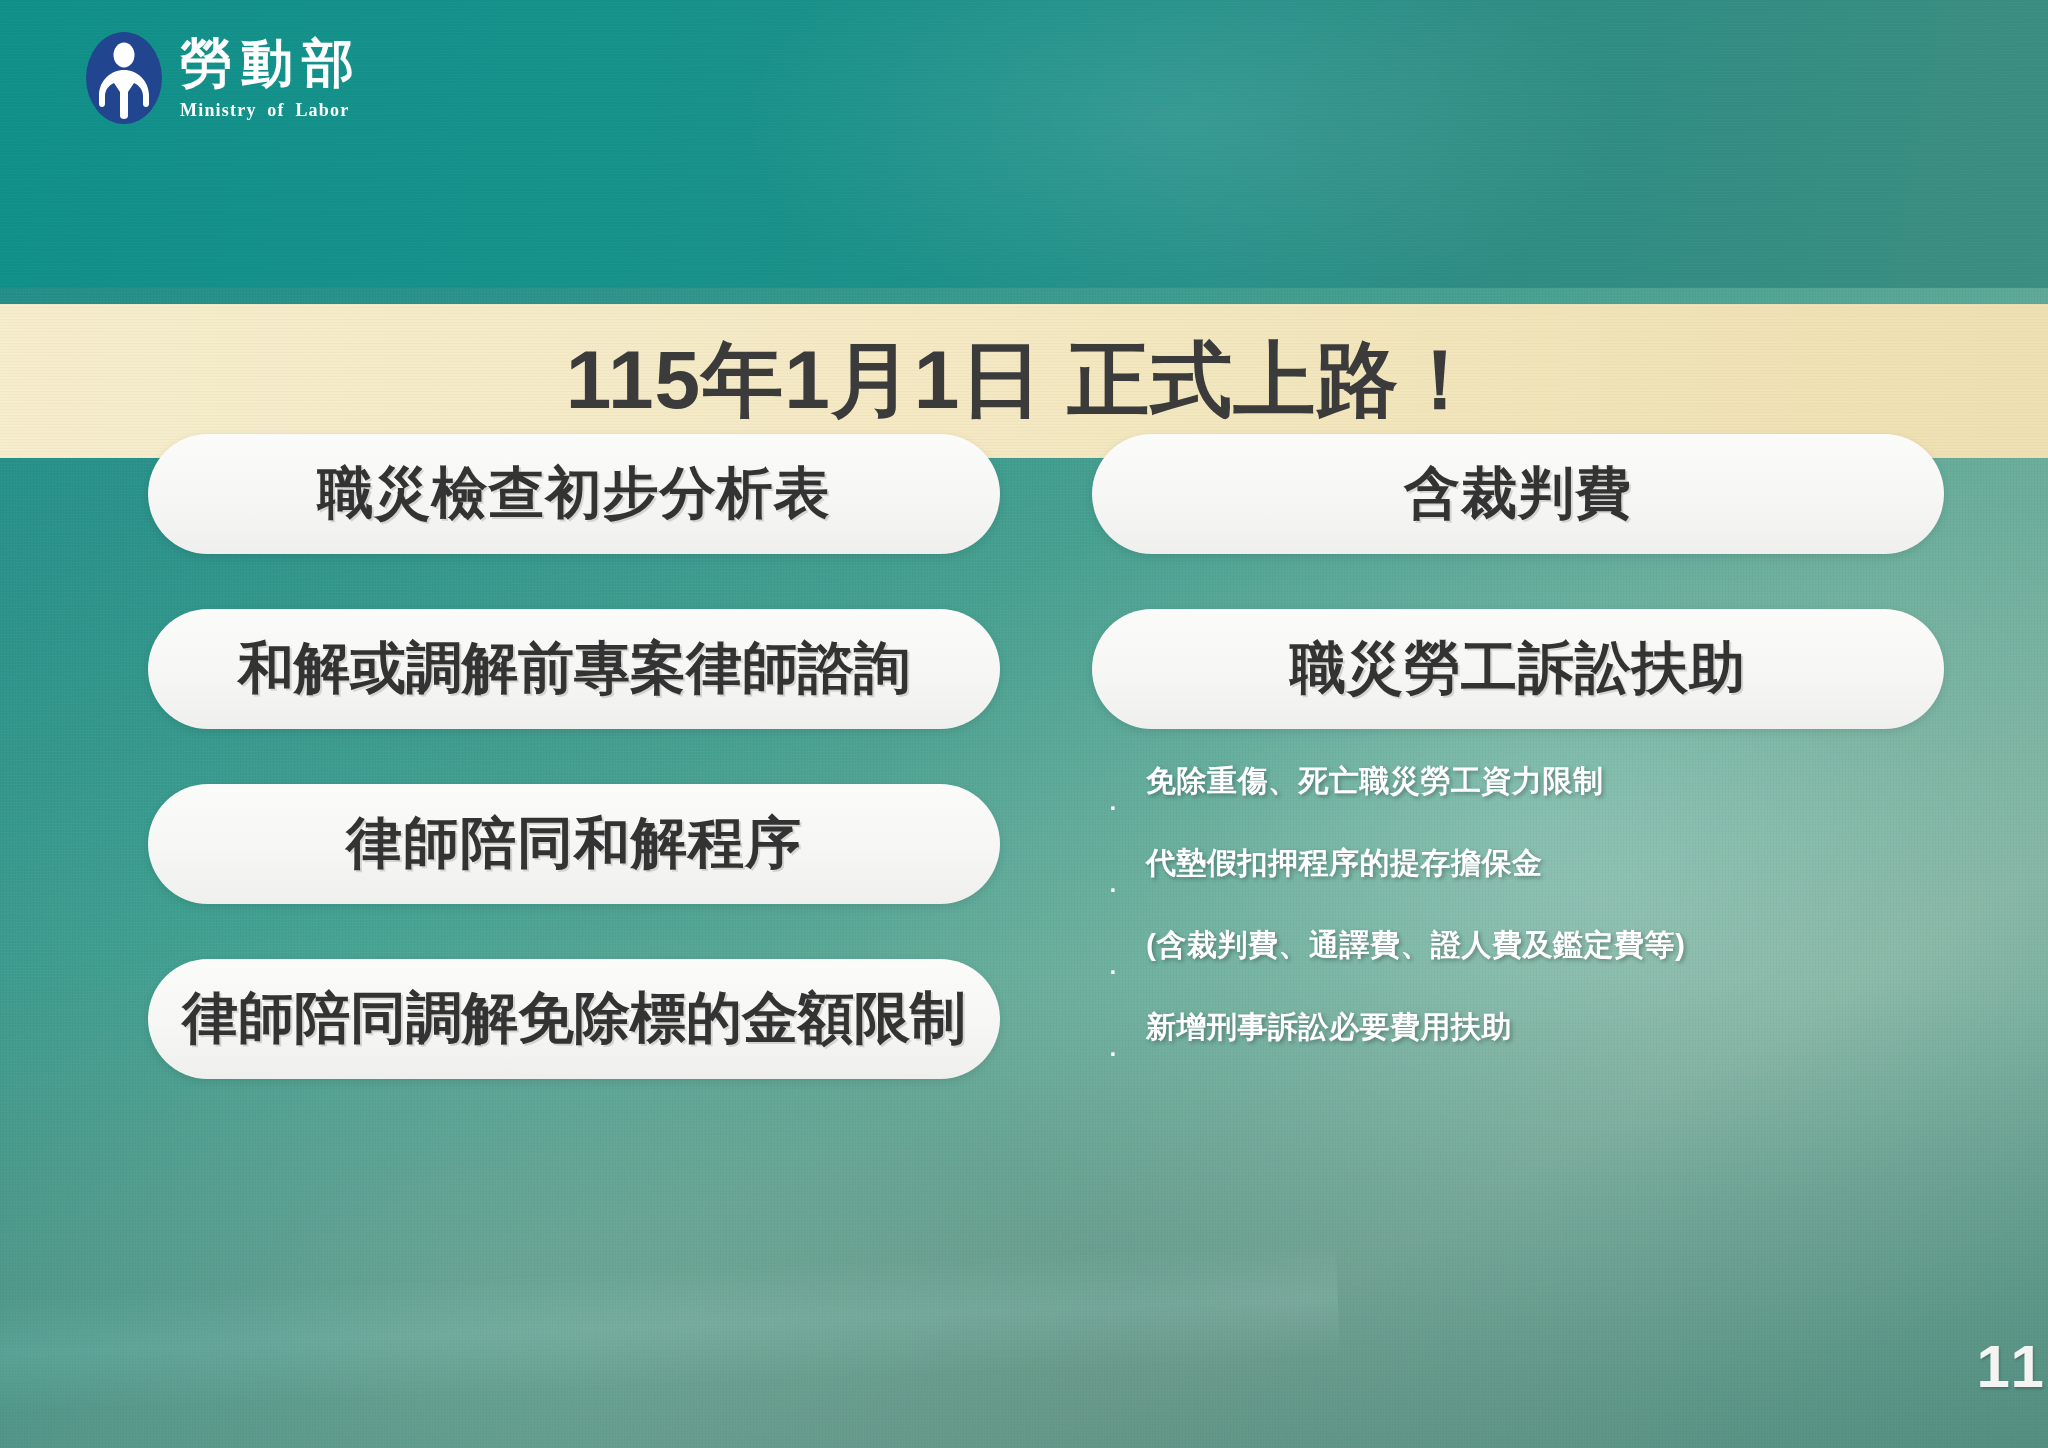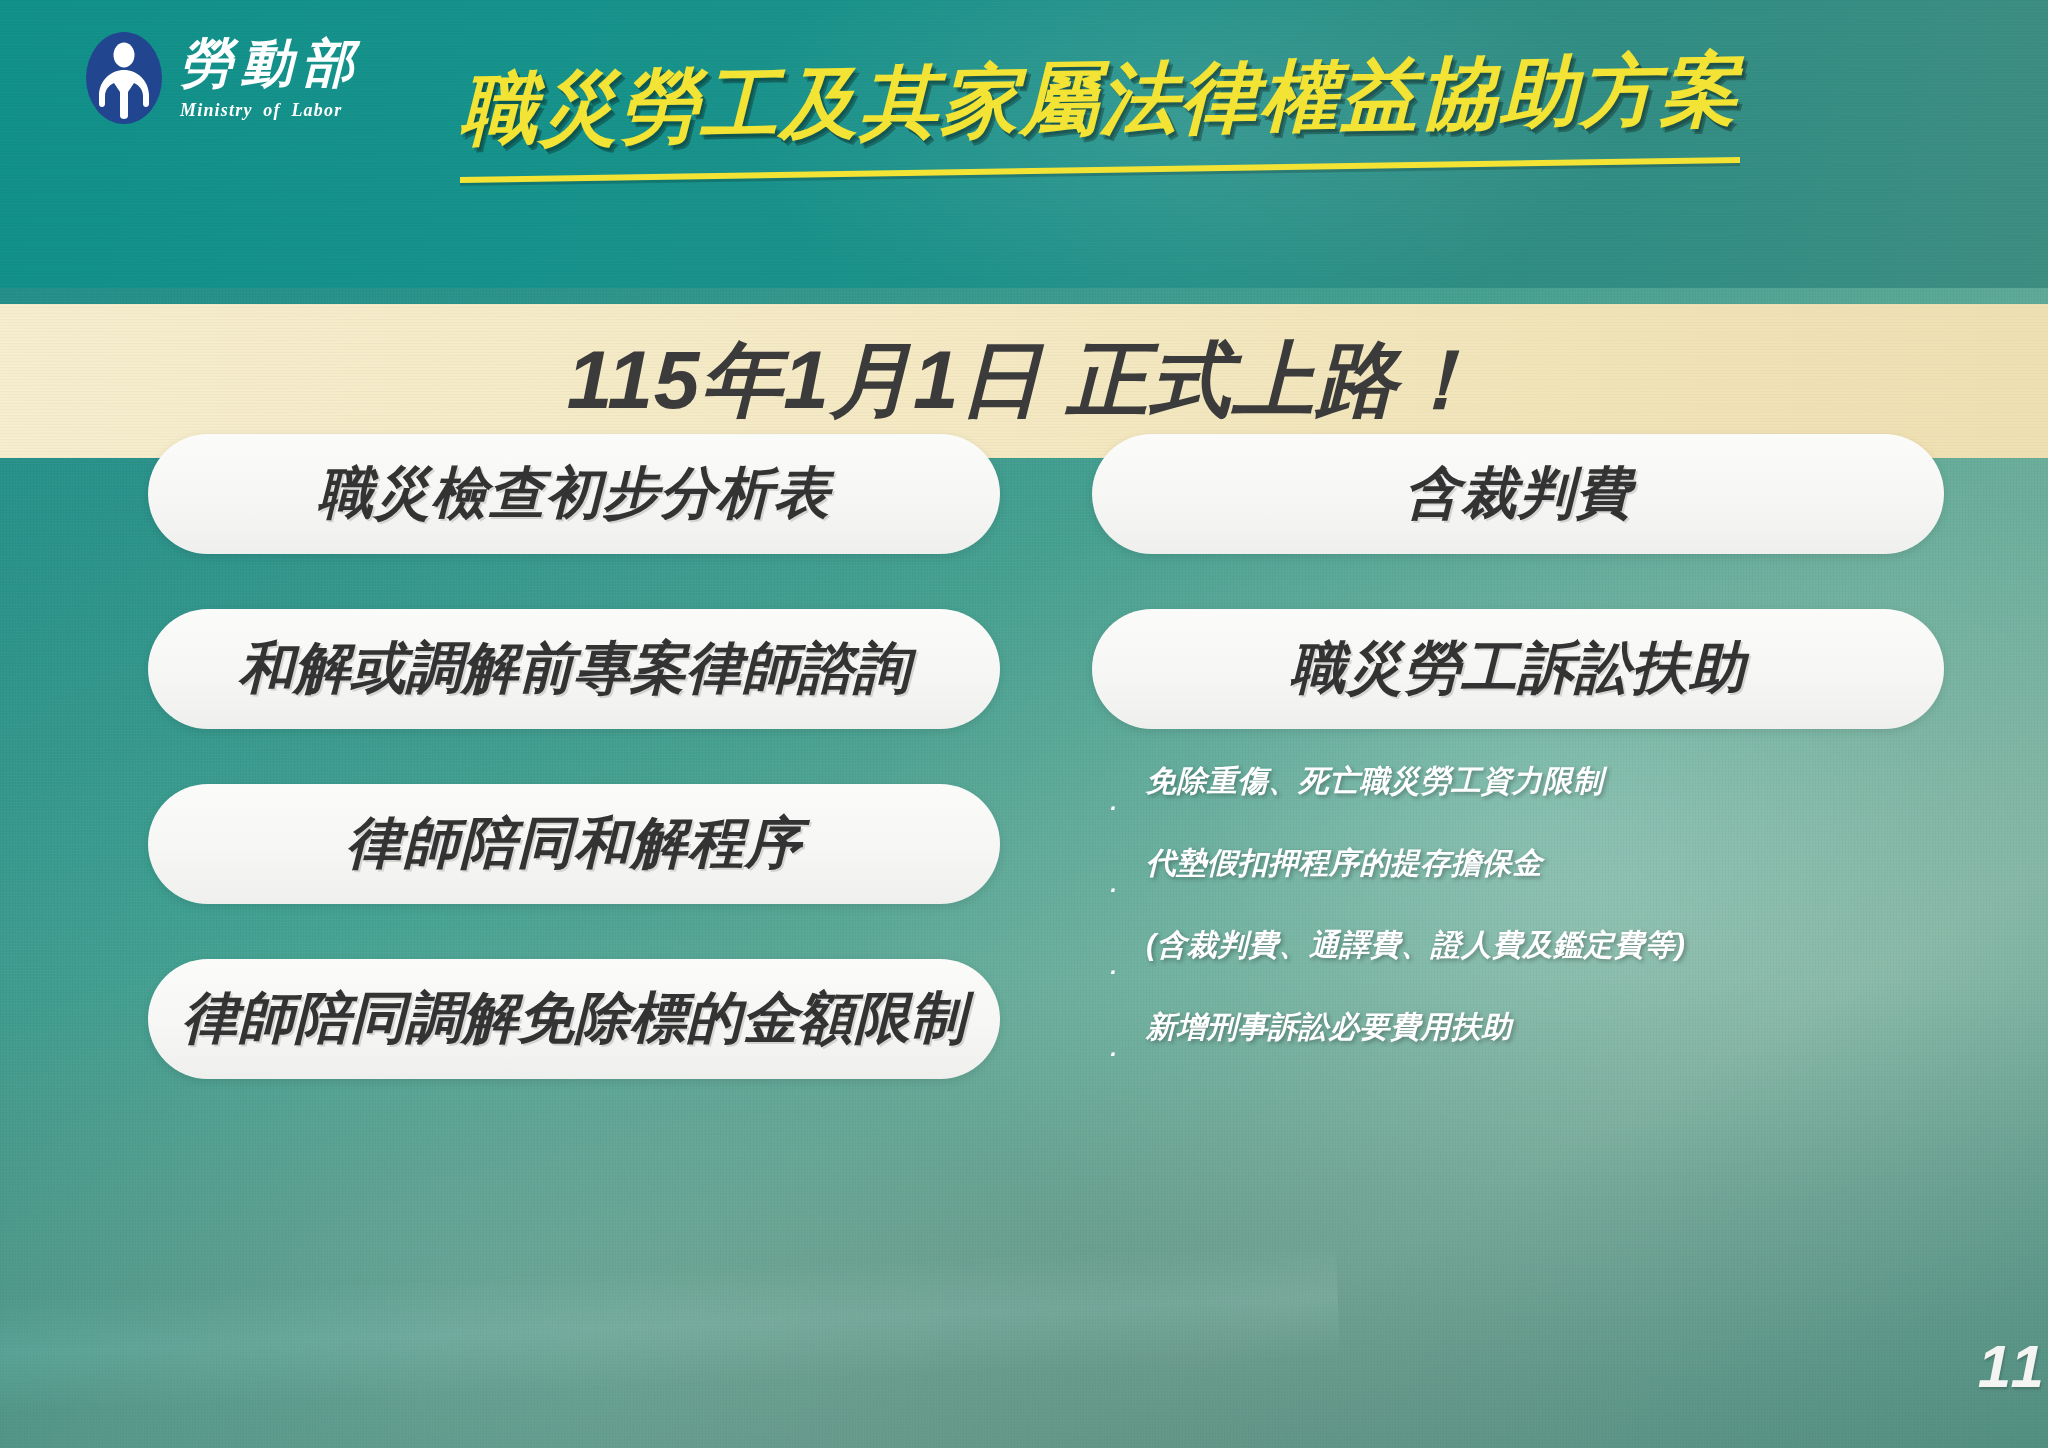--- a/index.html
+++ b/index.html
@@ -11,21 +11,20 @@
   }
   #slide {
     position:relative;
     width:2048px; height:1448px;
     background:
       radial-gradient(ellipse 1100px 700px at 78% 62%, rgba(255,255,255,0.16) 0%, rgba(255,255,255,0.05) 42%, rgba(255,255,255,0) 70%),
       radial-gradient(ellipse 900px 560px at 22% 88%, rgba(255,255,255,0.10) 0%, rgba(255,255,255,0) 68%),
       radial-gradient(ellipse 760px 520px at 55% 100%, rgba(120,150,130,0.30) 0%, rgba(120,150,130,0) 72%),
       linear-gradient(150deg, #1c8b86 0%, #2a928a 22%, #46a090 44%, #69ad9a 62%, #7fb3a1 78%, #5e9e8d 100%);
     overflow:hidden;
-    font-style:italic;
   }
   
   .tex {
     position:absolute; pointer-events:none;
   }
   .tex-a {
     left:0; top:330px; width:2048px; height:1118px;
     background:
       radial-gradient(ellipse 520px 330px at 1560px 480px, rgba(180,205,200,0.30) 0%, rgba(180,205,200,0) 70%),
       radial-gradient(ellipse 640px 290px at 700px 980px, rgba(200,180,150,0.22) 0%, rgba(200,180,150,0) 72%),
@@ -195,24 +194,20 @@
         <ellipse cx="40" cy="48" rx="38" ry="46" fill="#22458f"></ellipse>
         <ellipse cx="40" cy="25" rx="10.5" ry="12.5" fill="#ffffff"></ellipse>
         <path d="M40 40 C27 40 16 50 15 64 L15 74 C15 78 21 78 21 74 L21 66 C21 60 25 55 30 53 L36 62 L36 86 C36 90 44 90 44 86 L44 62 L50 53 C55 55 59 60 59 66 L59 74 C59 78 65 78 65 74 L65 64 C64 50 53 40 40 40 Z" fill="#ffffff"></path>
       </svg>
       <div class="logo-text">
         <div class="logo-cn">勞動部</div>
         <div class="logo-en">Ministry of Labor</div>
       </div>
     </div>
 
-    <div class="title-block">
-      <div class="slide-title">職災勞工及其家屬法律權益協助方案</div>
-      <div class="title-rule"></div>
-    </div>
   </div>
 
   <div class="banner">
     <div class="banner-text">115年1月1日 正式上路！</div>
   </div>
 
   <div class="content">
 
     <div class="col col-left">
       <div class="pill">

